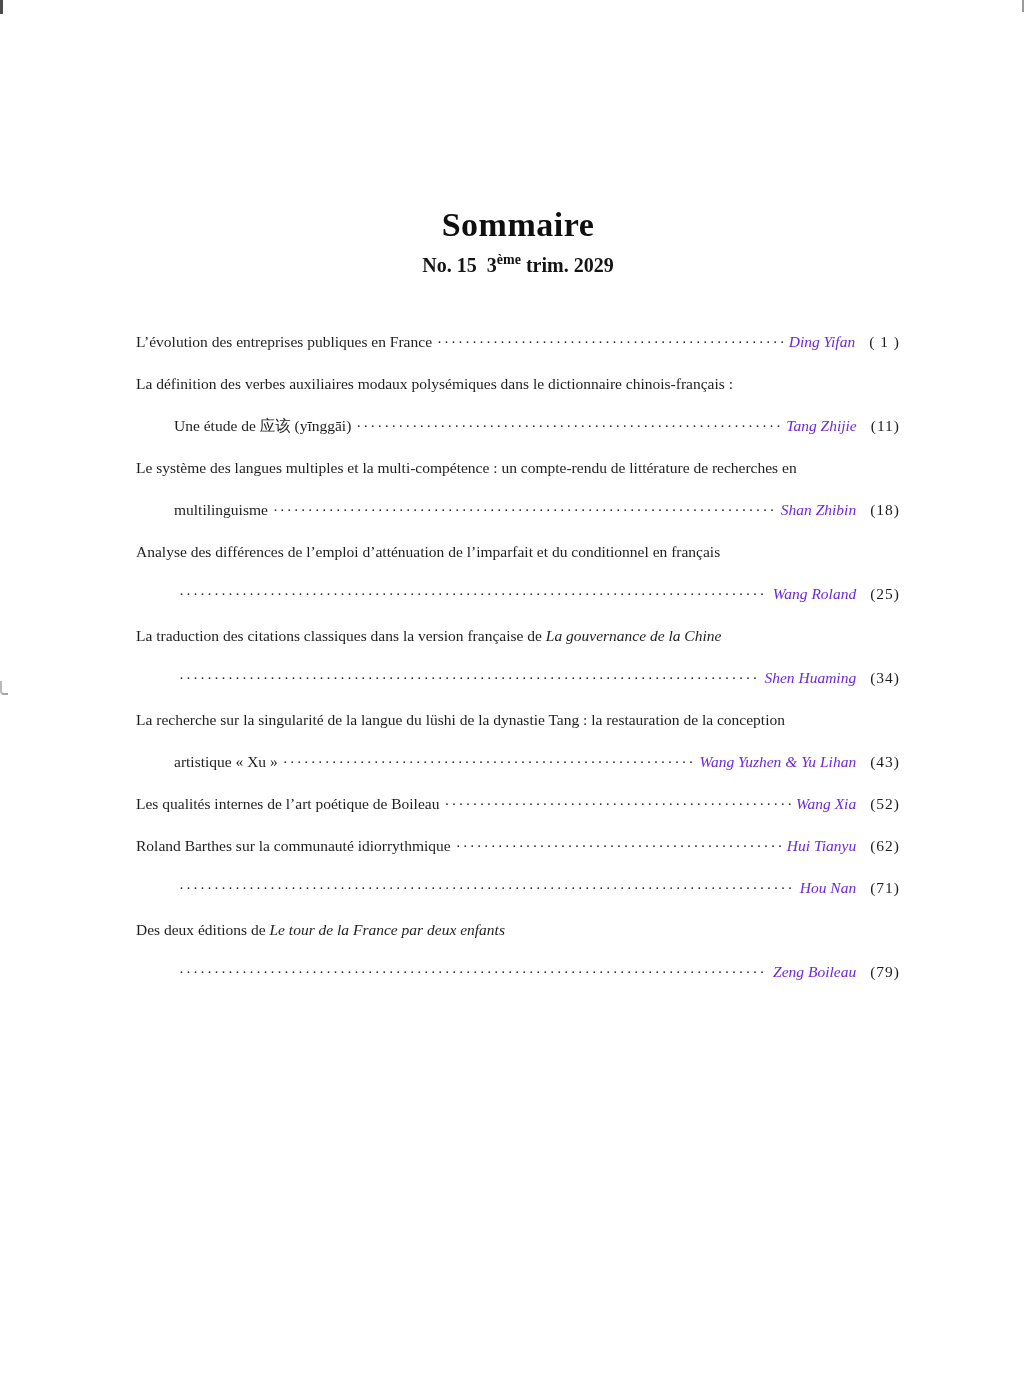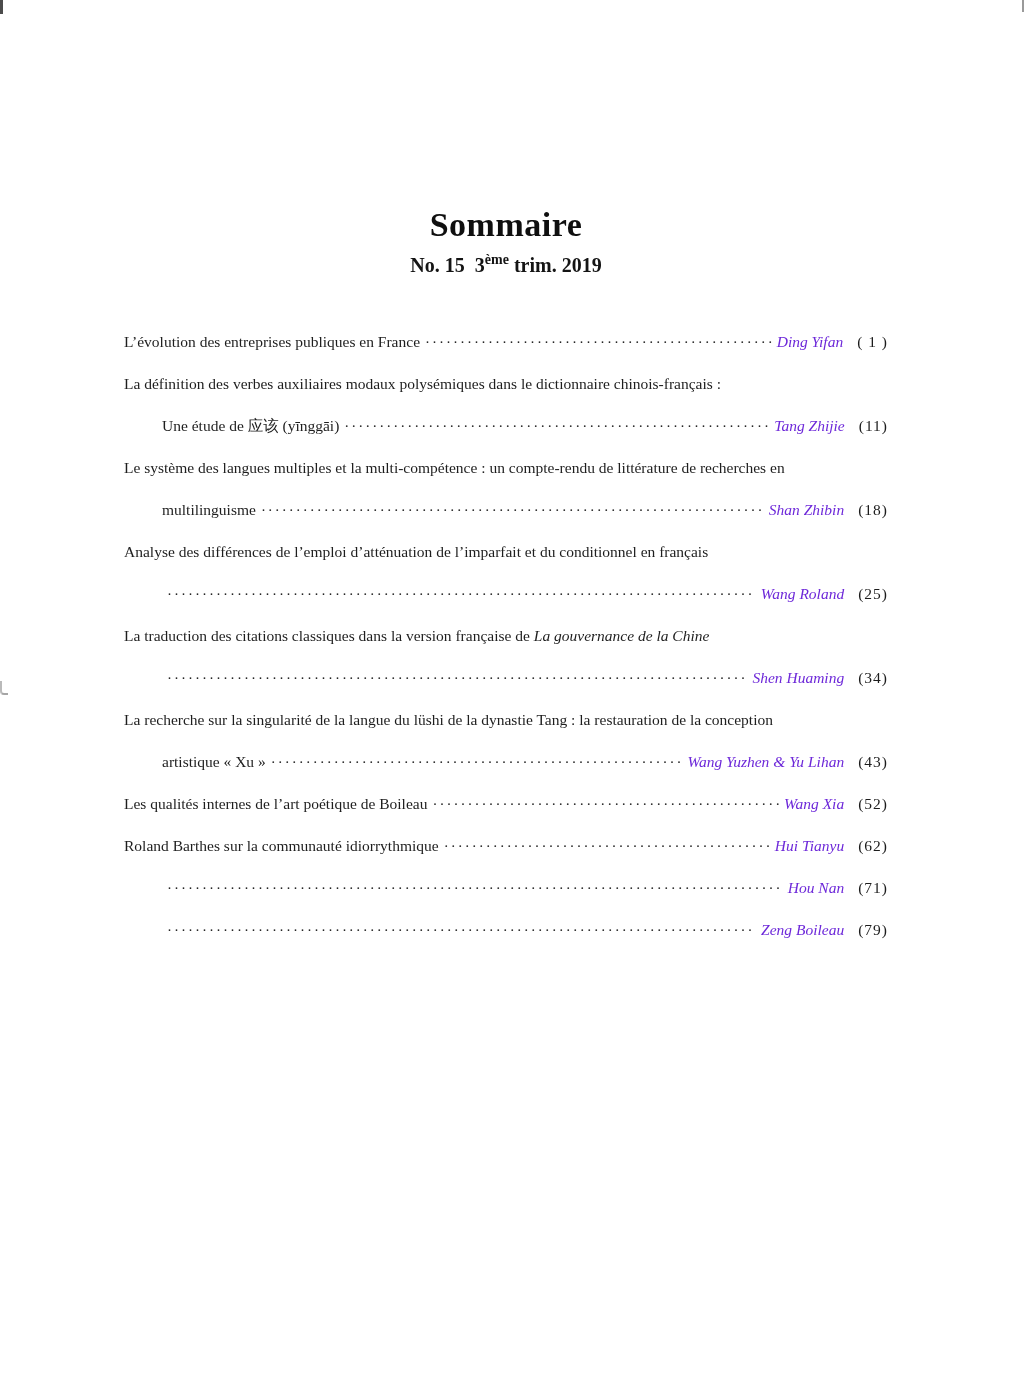--- a/index.html
+++ b/index.html
@@ -6,21 +6,21 @@
   body {
     width:1024px; height:1375px;
     background:#ffffff;
     font-family:"Liberation Serif", "DejaVu Serif", serif;
     color:#1e1e1e;
     position:relative;
     overflow:hidden;
   }
   .content {
     position:absolute;
-    left:124px; top:206px;
+    left:136px; top:206px;
     width:764px;
   }
   .title {
     margin:0;
     text-align:center;
     font-size:34px;
     font-weight:bold;
     color:#0f0f0f;
     letter-spacing:0.5px;
   }
@@ -91,21 +91,21 @@
 </head>
 <body>
 
 <div class="artifact-tl"></div>
 <div class="artifact-tr"></div>
 <div class="artifact-ml"></div>
 
 <div class="content">
   <h1 class="title">Sommaire</h1>
   <div class="issue">
-    <span>No. 15  3</span><span class="sup">ème</span><span> trim. 2019</span>
+    <span>No. 15  3</span><span class="sup">ème</span><span> trim. 2029</span>
   </div>
   <div class="toc">
       <div>
         <div class="toc-line"><span class="part">L’évolution des entreprises publiques en France</span><span class="leader">····························································································································································································································</span><span class="author">Ding Yifan</span><span class="page-num">( 1 )</span></div>
       </div>
       <div>
         <div class="toc-line"><span class="part">La définition des verbes auxiliaires modaux polysémiques dans le dictionnaire chinois-français :</span></div>
         <div class="toc-line indent"><span class="part">Une étude de 应该 (yīnggāi)</span><span class="leader">····························································································································································································································</span><span class="author">Tang Zhijie</span><span class="page-num">(11)</span></div>
       </div>
       <div>
@@ -127,16 +127,17 @@
       <div>
         <div class="toc-line"><span class="part">Les qualités internes de l’art poétique de Boileau</span><span class="leader">····························································································································································································································</span><span class="author">Wang Xia</span><span class="page-num">(52)</span></div>
       </div>
       <div>
         <div class="toc-line"><span class="part">Roland Barthes sur la communauté idiorrythmique</span><span class="leader">····························································································································································································································</span><span class="author">Hui Tianyu</span><span class="page-num">(62)</span></div>
       </div>
       <div>
         <div class="toc-line indent"><span class="leader">····························································································································································································································</span><span class="author">Hou Nan</span><span class="page-num">(71)</span></div>
       </div>
       <div>
+        <div class="toc-line"><span class="part">Des deux éditions de </span><span class="part italic">Le tour de la France par deux enfants</span></div>
         <div class="toc-line indent"><span class="leader">····························································································································································································································</span><span class="author">Zeng Boileau</span><span class="page-num">(79)</span></div>
       </div>
     </div>
 </div>
 
 </body></html>

